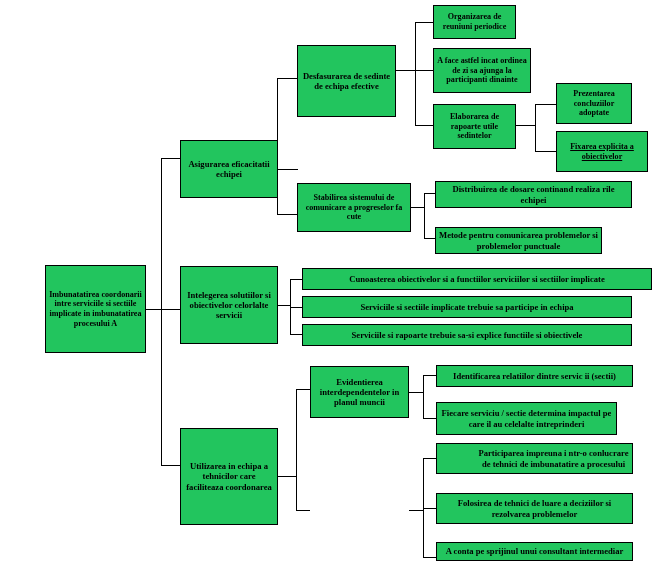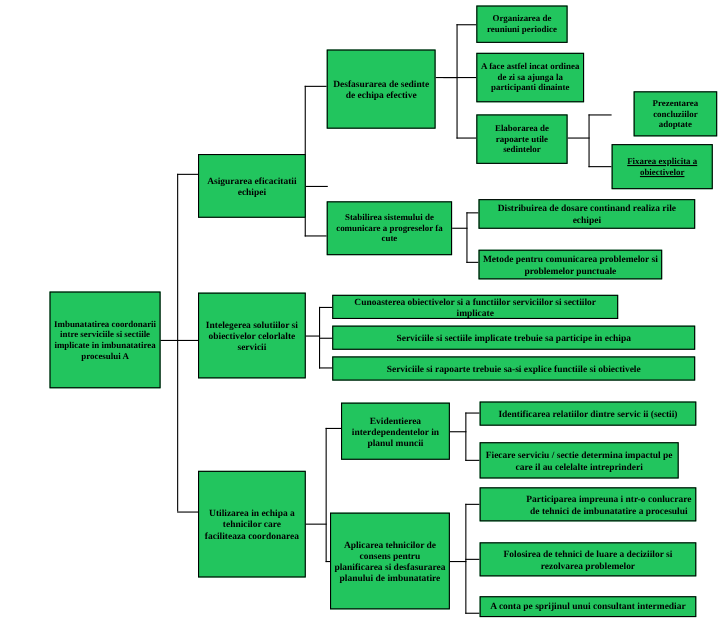--- a/index.html
+++ b/index.html
@@ -104,39 +104,36 @@
   </div>
 
   <div class="node f85" style="left:297px;top:45px;width:99px;height:72px;">
     <span>Desfasurarea de sedinte de echipa efective</span>
   </div>
 
   <div class="node f8" style="left:297px;top:183px;width:114px;height:49px;">
     <span>Stabilirea sistemului de comunicare a progreselor fa cute</span>
   </div>
 
-  <div class="node f85" style="left:302px;top:268px;width:260px;height:22px;">
+  <div class="node f85" style="left:302px;top:268px;width:350px;height:22px;">
     <span>Cunoasterea obiectivelor si a functiilor serviciilor si sectiilor implicate</span>
   </div>
 
   <div class="node f85" style="left:302px;top:296px;width:330px;height:22px;">
     <span>Serviciile si sectiile implicate trebuie sa participe in echipa</span>
   </div>
 
   <div class="node f85" style="left:302px;top:324px;width:330px;height:22px;">
     <span>Serviciile si rapoarte trebuie sa-si explice functiile si obiectivele</span>
   </div>
 
   <div class="node f85" style="left:310px;top:366px;width:99px;height:52px;">
     <span>Evidentierea interdependentelor in planul muncii</span>
   </div>
 
-  <div class="node f85" style="left:300px;top:466px;width:109px;height:88px;">
-    <span>Aplicarea tehnicilor de consens pentru planificarea si desfasurarea planului de imbunatatire</span>
-  </div>
 
   <div class="node f8" style="left:433px;top:5px;width:83px;height:34px;">
     <span>Organizarea de reuniuni periodice</span>
   </div>
 
   <div class="node f8" style="left:433px;top:48px;width:98px;height:45px;">
     <span>A face astfel incat ordinea de zi sa ajunga la participanti dinainte</span>
   </div>
 
   <div class="node f8" style="left:433px;top:104px;width:83px;height:45px;">
@@ -164,21 +161,21 @@
   </div>
 
   <div class="node f85" style="left:436px;top:493px;width:197px;height:31px;">
     <span>Folosirea de tehnici de luare a deciziilor si rezolvarea problemelor</span>
   </div>
 
   <div class="node f85" style="left:436px;top:542px;width:197px;height:19px;">
     <span>A conta pe sprijinul unui consultant intermediar</span>
   </div>
 
-  <div class="node f8" style="left:556px;top:83px;width:76px;height:41px;margin-left:20px;">
+  <div class="node f8" style="left:556px;top:83px;width:76px;height:41px;">
     <span>Prezentarea concluziilor adoptate</span>
   </div>
 
   <div class="node f8" style="left:556px;top:131px;width:92px;height:41px;text-decoration:underline;">
     <span>Fixarea explicita a obiectivelor</span>
   </div>
 
 </div>
 
 </body></html>

